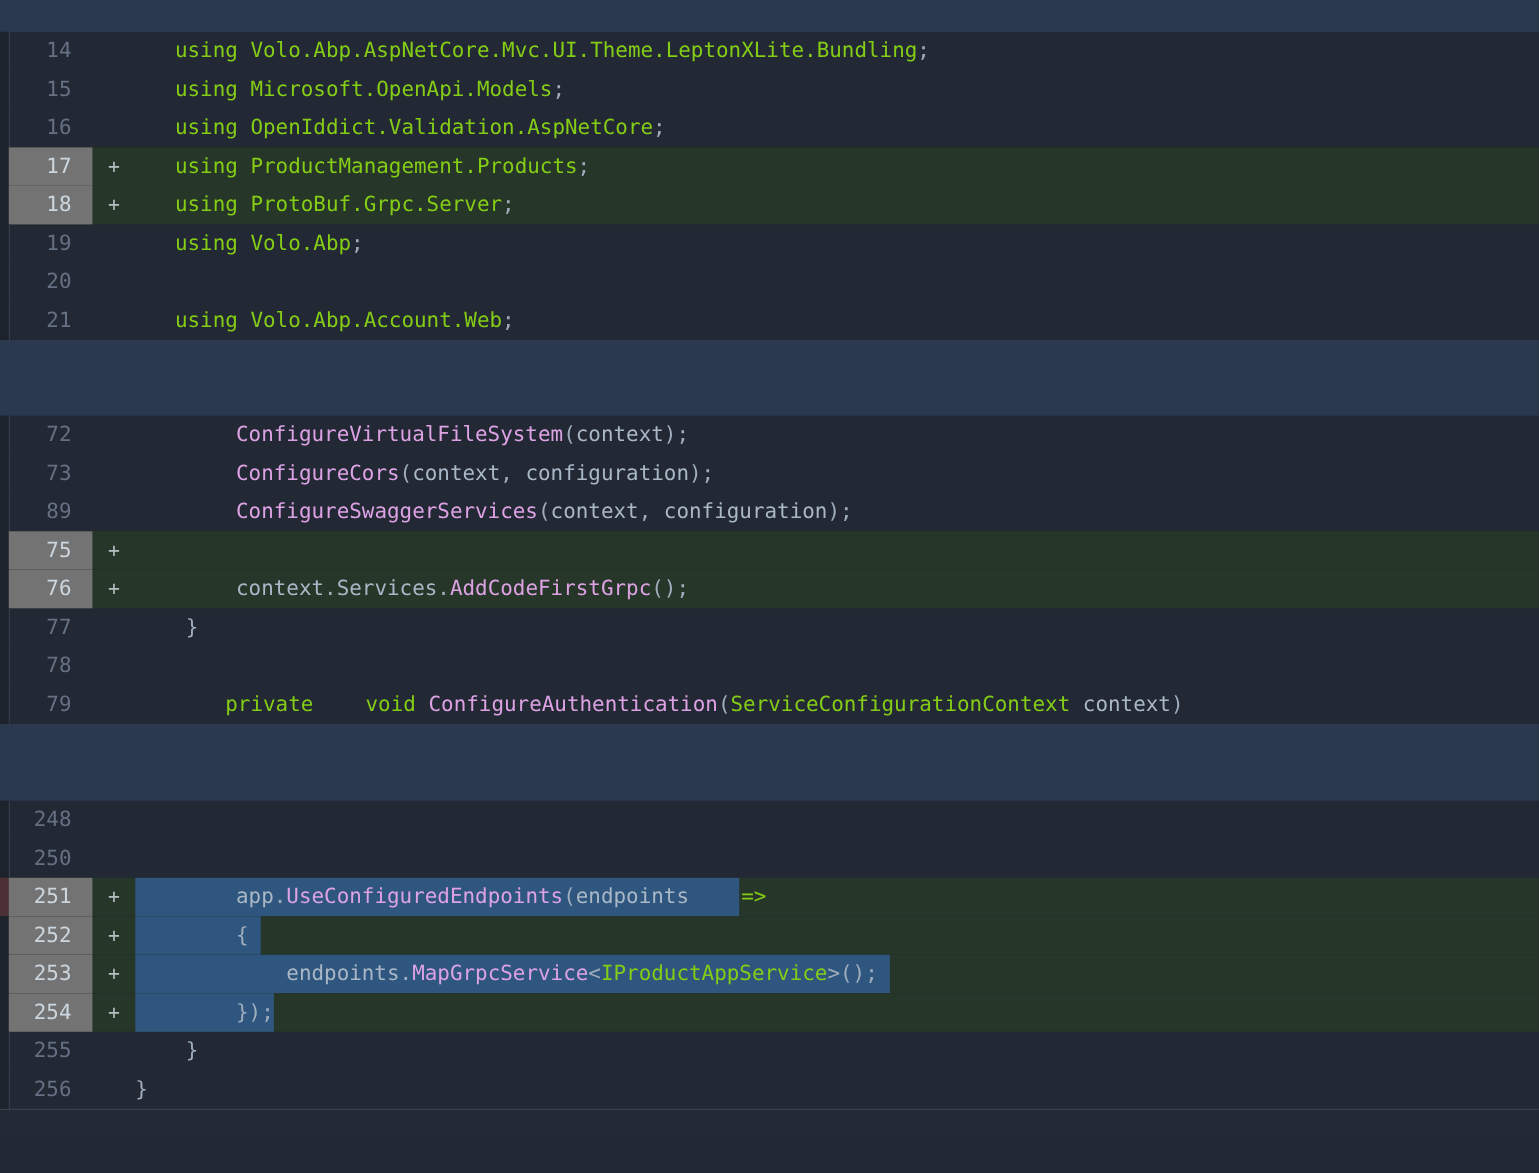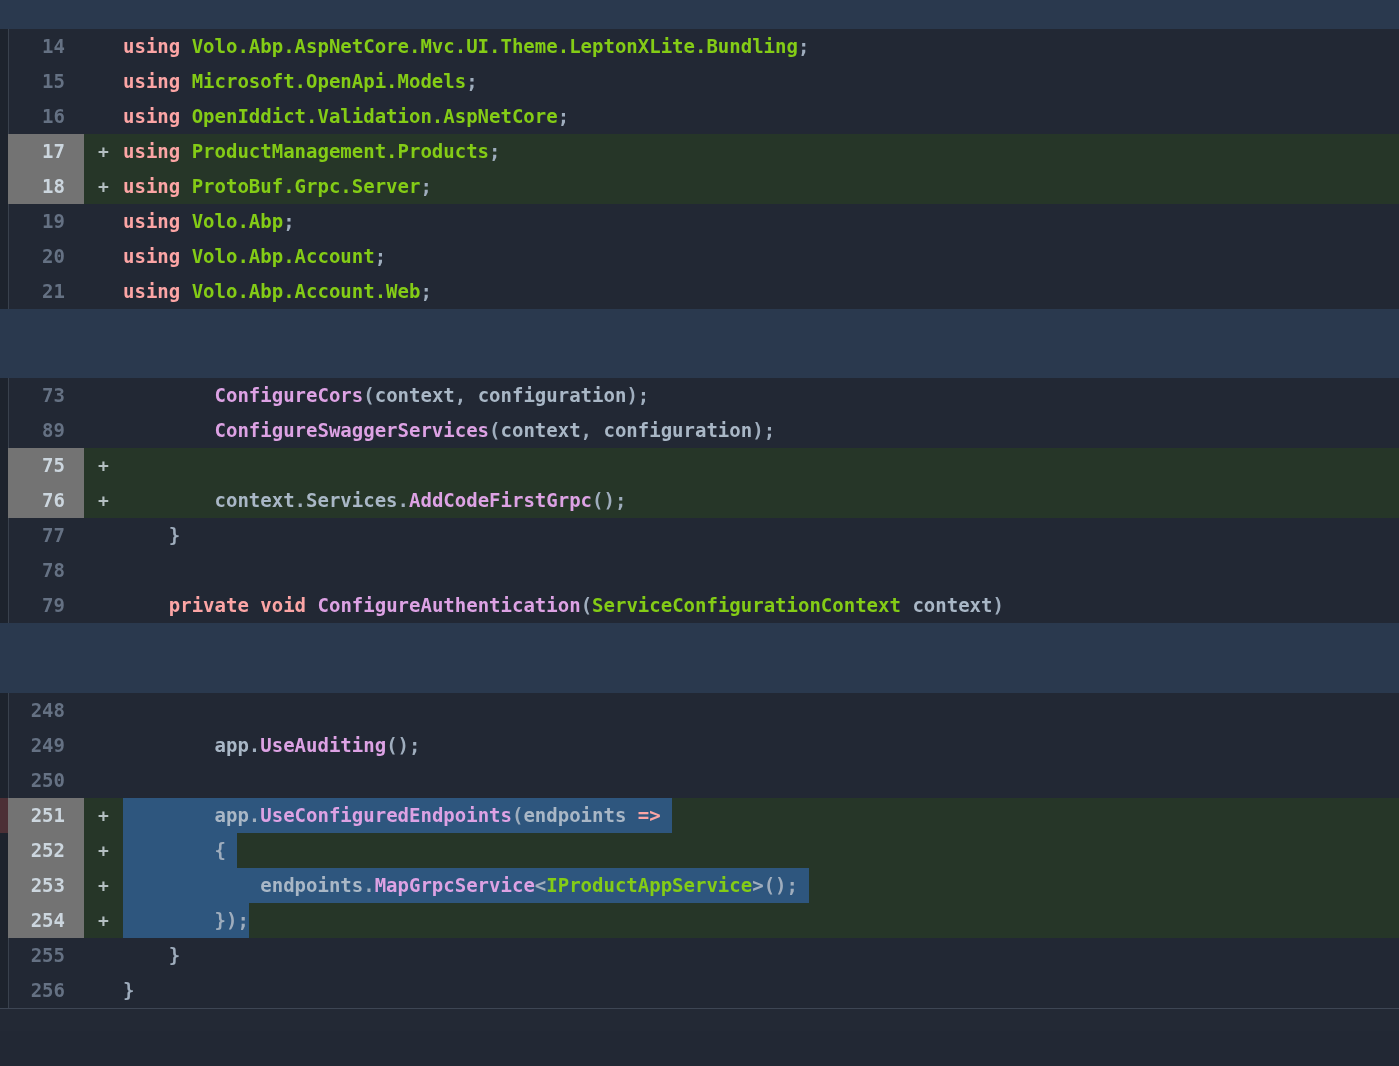--- a/index.html
+++ b/index.html
@@ -9,21 +9,20 @@
     width: 1399px;
     height: 1066px;
     overflow: hidden;
     font-family: "DejaVu Sans Mono", "Liberation Mono", monospace;
   }
   .viewport {
     position: relative;
     width: 1399px;
     height: 1066px;
     background: #222834;
-    font-weight: bold;
   }
   .band {
     width: 100%;
     background: #2a394e;
   }
   .band.top { height: 29px; }
   .band.gap1 { height: 69px; }
   .band.gap2 { height: 70px; }
   .bottom-line { height: 1px; background: #3e4654; }
   .band.bottom { height: 22px; background: #232935; }
@@ -79,21 +78,21 @@
     background: #2e567e;
   }
 
   .code {
     position: absolute;
     left: 123px; top: 0;
     height: 100%;
     white-space: pre;
   }
 
-  .tk-kw { color: #fca5a5; }
+  .tk-kw { color: #84cc16; margin-left: 36px; }
   .tk-ns { color: #84cc16; }
   .tk-fn { color: #dda2e4; }
   .tk-v  { color: #a9b7c6; }
   .tk-p  { color: #9fadbd; }
 </style>
 </head>
 <body>
 
 <div class="viewport">
   <div class="band top"></div>
@@ -131,33 +130,38 @@
       <div class="row">
         <div class="edge"></div>
         <div class="gutter">19</div>
         <div class="plus"></div>
         <div class="code"><span class="tk-kw">using </span><span class="tk-ns">Volo.Abp</span><span class="tk-p">;</span></div>
       </div>
       <div class="row">
         <div class="edge"></div>
         <div class="gutter">20</div>
         <div class="plus"></div>
-        <div class="code"><span class="tk-kw">using </span><span class="tk-ns">Volo.Abp.Account</span><span class="tk-p">;</span></div>
       </div>
       <div class="row">
         <div class="edge"></div>
         <div class="gutter">21</div>
         <div class="plus"></div>
         <div class="code"><span class="tk-kw">using </span><span class="tk-ns">Volo.Abp.Account.Web</span><span class="tk-p">;</span></div>
       </div>
     </div>
   <div class="band gap1"></div>
   <div class="hunk">
       <div class="row">
         <div class="edge"></div>
+        <div class="gutter">72</div>
+        <div class="plus"></div>
+        <div class="code"><span class="tk-v">        </span><span class="tk-fn">ConfigureVirtualFileSystem</span><span class="tk-p">(</span><span class="tk-v">context</span><span class="tk-p">);</span></div>
+      </div>
+      <div class="row">
+        <div class="edge"></div>
         <div class="gutter">73</div>
         <div class="plus"></div>
         <div class="code"><span class="tk-v">        </span><span class="tk-fn">ConfigureCors</span><span class="tk-p">(</span><span class="tk-v">context</span><span class="tk-p">, </span><span class="tk-v">configuration</span><span class="tk-p">);</span></div>
       </div>
       <div class="row">
         <div class="edge"></div>
         <div class="gutter">89</div>
         <div class="plus"></div>
         <div class="code"><span class="tk-v">        </span><span class="tk-fn">ConfigureSwaggerServices</span><span class="tk-p">(</span><span class="tk-v">context</span><span class="tk-p">, </span><span class="tk-v">configuration</span><span class="tk-p">);</span></div>
       </div>
@@ -192,26 +196,20 @@
         <div class="code"><span class="tk-v">    </span><span class="tk-kw">private</span><span class="tk-v"> </span><span class="tk-kw">void</span><span class="tk-v"> </span><span class="tk-fn">ConfigureAuthentication</span><span class="tk-p">(</span><span class="tk-ns">ServiceConfigurationContext</span><span class="tk-v"> context</span><span class="tk-p">)</span></div>
       </div>
     </div>
   <div class="band gap2"></div>
   <div class="hunk">
       <div class="row">
         <div class="edge"></div>
         <div class="gutter">248</div>
         <div class="plus"></div>
         <div class="code"></div>
-      </div>
-      <div class="row">
-        <div class="edge"></div>
-        <div class="gutter">249</div>
-        <div class="plus"></div>
-        <div class="code"><span class="tk-v">        app</span><span class="tk-p">.</span><span class="tk-fn">UseAuditing</span><span class="tk-p">();</span></div>
       </div>
       <div class="row">
         <div class="edge"></div>
         <div class="gutter">250</div>
         <div class="plus"></div>
       </div>
       <div class="row added">
         <div class="edge annotated"></div>
         <div class="sel" style="width: 48ch;"></div>
         <div class="gutter">251</div>

